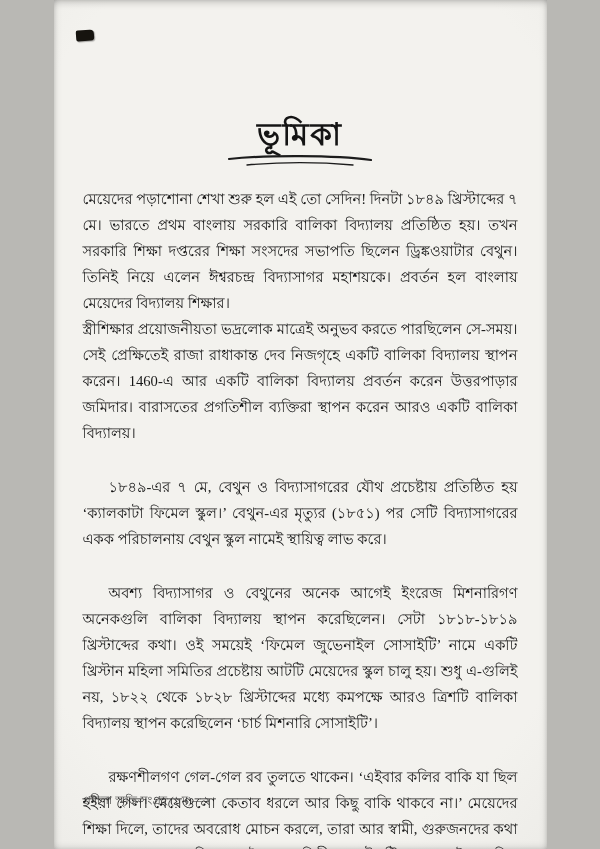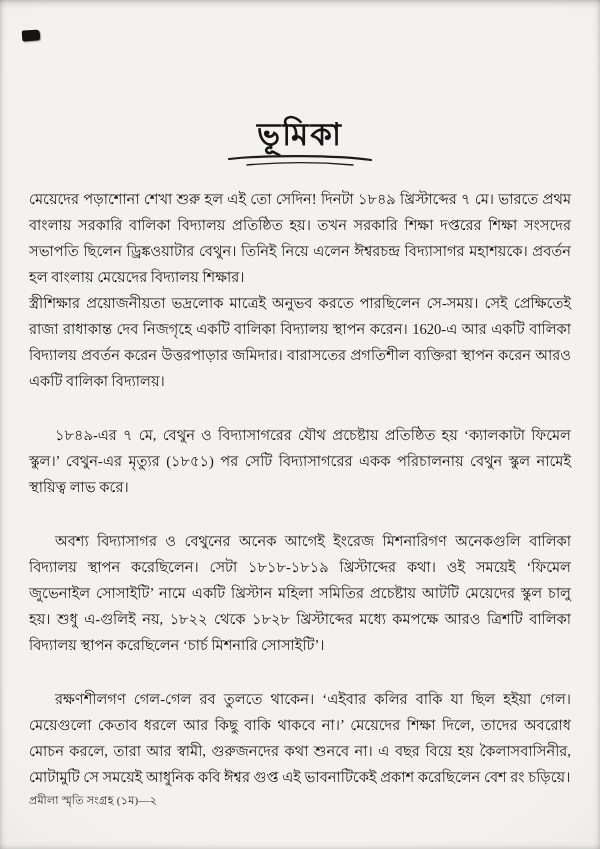--- a/index.html
+++ b/index.html
@@ -2,21 +2,21 @@
 <html><head>
 <meta charset="utf-8">
 <style>
   html, body {
     margin: 0;
     padding: 0;
     background: #b9b8b4;
   }
   .scan-page {
     position: relative;
-    width: 600px;
+    width: 493px;
     height: 849px;
     margin: 0 auto;
     overflow: hidden;
     background:
       radial-gradient(ellipse 120% 100% at 50% 45%, #f3f2ee 55%, #e7e6e2 85%, #dddcd8 100%);
     box-shadow: inset 0 6px 10px -6px rgba(0,0,0,0.35),
                 inset 0 -4px 8px -5px rgba(0,0,0,0.25),
                 inset 6px 0 10px -8px rgba(0,0,0,0.25),
                 inset -6px 0 10px -8px rgba(0,0,0,0.25);
     font-family: "Liberation Serif", "DejaVu Serif", serif;
@@ -85,21 +85,21 @@
   <div class="title-wrap">
     <h1 class="title">ভূমিকা</h1>
     <svg class="flourish" width="150" height="14" viewBox="0 0 150 14" aria-hidden="true">
       <path d="M4 5 C 40 1, 110 1, 146 6" stroke="#1c1c1c" stroke-width="2.2" fill="none" stroke-linecap="round"></path>
       <path d="M22 11 C 55 8, 95 8, 128 11" stroke="#1c1c1c" stroke-width="1.4" fill="none" stroke-linecap="round"></path>
     </svg>
   </div>
 
   <div class="body">
     <p class="para">মেয়েদের পড়াশোনা শেখা শুরু হল এই তো সেদিন! দিনটা ১৮৪৯ খ্রিস্টাব্দের ৭ মে। ভারতে প্রথম বাংলায় সরকারি বালিকা বিদ্যালয় প্রতিষ্ঠিত হয়। তখন সরকারি শিক্ষা দপ্তরের শিক্ষা সংসদের সভাপতি ছিলেন ড্রিঙ্কওয়াটার বেথুন। তিনিই নিয়ে এলেন ঈশ্বরচন্দ্র বিদ্যাসাগর মহাশয়কে। প্রবর্তন হল বাংলায় মেয়েদের বিদ্যালয় শিক্ষার।</p>
-    <p class="para">স্ত্রীশিক্ষার প্রয়োজনীয়তা ভদ্রলোক মাত্রেই অনুভব করতে পারছিলেন সে-সময়। সেই প্রেক্ষিতেই রাজা রাধাকান্ত দেব নিজগৃহে একটি বালিকা বিদ্যালয় স্থাপন করেন। 1620-এ আর একটি বালিকা বিদ্যালয় প্রবর্তন করেন উত্তরপাড়ার জমিদার। বারাসতের প্রগতিশীল ব্যক্তিরা স্থাপন করেন আরও একটি বালিকা বিদ্যালয়।</p>
+    <p class="para">স্ত্রীশিক্ষার প্রয়োজনীয়তা ভদ্রলোক মাত্রেই অনুভব করতে পারছিলেন সে-সময়। সেই প্রেক্ষিতেই রাজা রাধাকান্ত দেব নিজগৃহে একটি বালিকা বিদ্যালয় স্থাপন করেন। 1460-এ আর একটি বালিকা বিদ্যালয় প্রবর্তন করেন উত্তরপাড়ার জমিদার। বারাসতের প্রগতিশীল ব্যক্তিরা স্থাপন করেন আরও একটি বালিকা বিদ্যালয়।</p>
     <p class="para indent">১৮৪৯-এর ৭ মে, বেথুন ও বিদ্যাসাগরের যৌথ প্রচেষ্টায় প্রতিষ্ঠিত হয় ‘ক্যালকাটা ফিমেল স্কুল।’ বেথুন-এর মৃত্যুর (১৮৫১) পর সেটি বিদ্যাসাগরের একক পরিচালনায় বেথুন স্কুল নামেই স্থায়িত্ব লাভ করে।</p>
     <p class="para indent">অবশ্য বিদ্যাসাগর ও বেথুনের অনেক আগেই ইংরেজ মিশনারিগণ অনেকগুলি বালিকা বিদ্যালয় স্থাপন করেছিলেন। সেটা ১৮১৮-১৮১৯ খ্রিস্টাব্দের কথা। ওই সময়েই ‘ফিমেল জুভেনাইল সোসাইটি’ নামে একটি খ্রিস্টান মহিলা সমিতির প্রচেষ্টায় আটটি মেয়েদের স্কুল চালু হয়। শুধু এ-গুলিই নয়, ১৮২২ থেকে ১৮২৮ খ্রিস্টাব্দের মধ্যে কমপক্ষে আরও ত্রিশটি বালিকা বিদ্যালয় স্থাপন করেছিলেন ‘চার্চ মিশনারি সোসাইটি’।</p>
     <p class="para indent">রক্ষণশীলগণ গেল-গেল রব তুলতে থাকেন। ‘এইবার কলির বাকি যা ছিল হইয়া গেল। মেয়েগুলো কেতাব ধরলে আর কিছু বাকি থাকবে না।’ মেয়েদের শিক্ষা দিলে, তাদের অবরোধ মোচন করলে, তারা আর স্বামী, গুরুজনদের কথা শুনবে না। এ বছর বিয়ে হয় কৈলাসবাসিনীর, মোটামুটি সে সময়েই আধুনিক কবি ঈশ্বর গুপ্ত এই ভাবনাটিকেই প্রকাশ করেছিলেন বেশ রং চড়িয়ে।</p>
   </div>
 
   <div class="footer">প্রমীলা স্মৃতি সংগ্রহ (১ম)—২</div>
 
 </div>
 
 </body></html>

